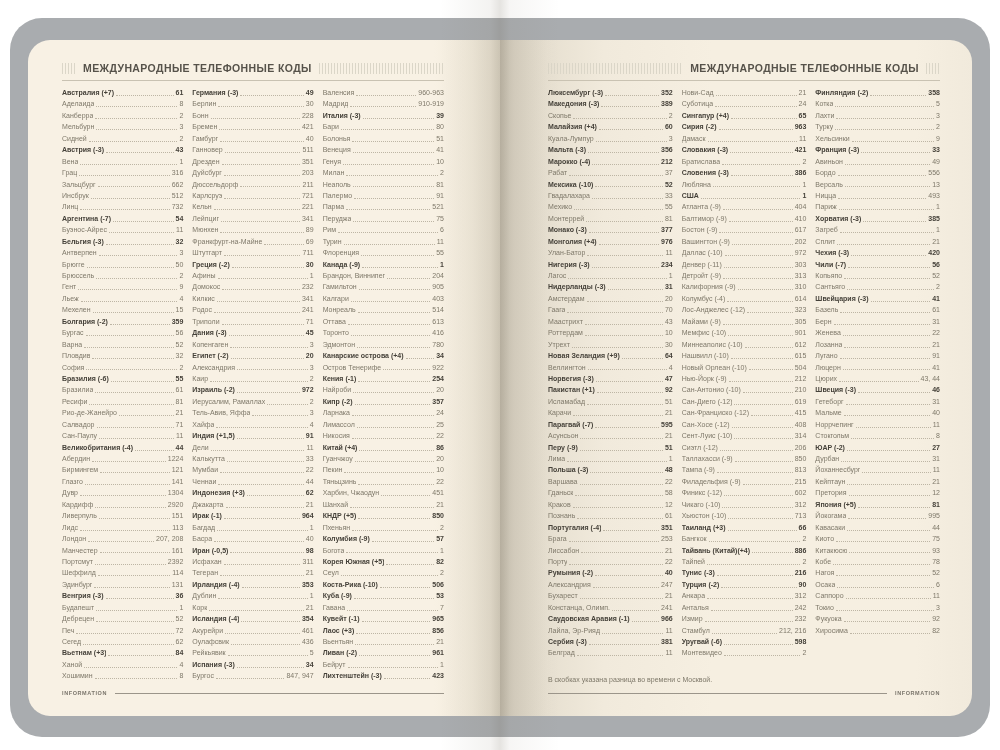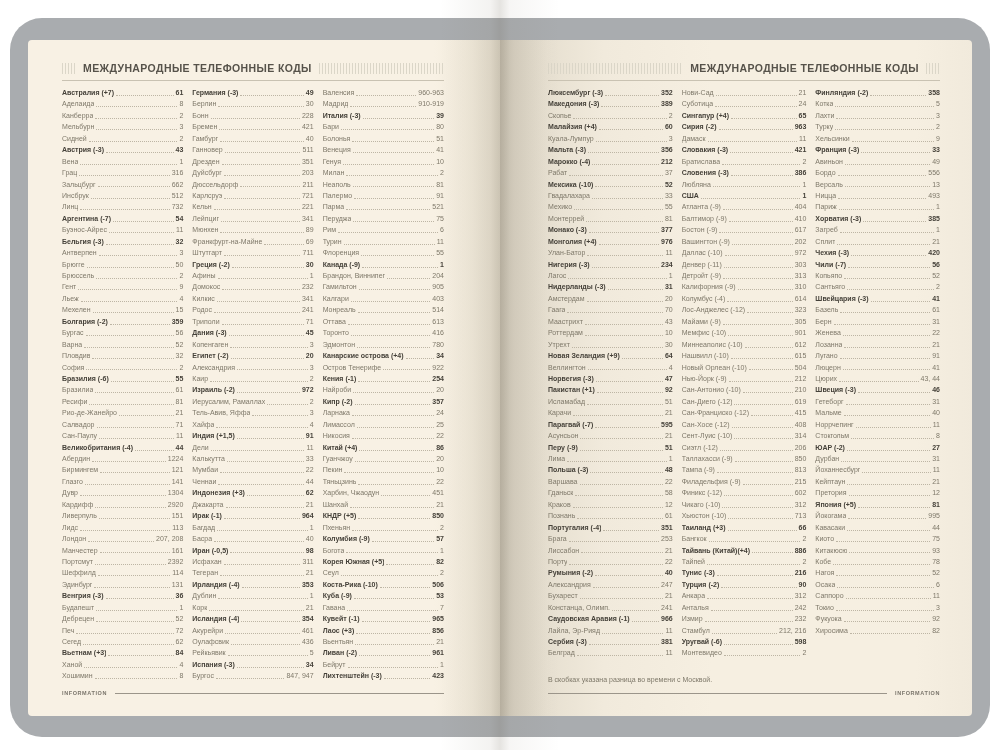--- a/index.html
+++ b/index.html
@@ -6,21 +6,21 @@
   .stage {
     position:relative; width:1000px; height:750px; background:#ffffff;
     overflow:hidden; font-family:"Liberation Sans", sans-serif;
   }
   .cover {
     position:absolute; left:10px; top:18px; right:10px; bottom:13px;
     background:#a9acaf; border-radius:32px;
   }
   .pages {
     position:absolute; left:28px; top:40px; right:28px; bottom:34px;
-    border-radius:4px; overflow:hidden; display:flex;
+    border-radius:22px; overflow:hidden; display:flex;
   }
   .page { position:relative; width:50%; height:100%; box-sizing:border-box; }
   .page.left  { padding:0 56px 0 34px;
     background:linear-gradient(to right,#f8f1e4 0%,#f8f1e4 86%,#f0e9da 94%,#e0d9c9 100%); }
   .page.right { padding:0 32px 0 48px;
     background:linear-gradient(to right,#c6bfb0 0%,#d7d0c1 3%,#e7e0d1 10%,#f1eadc 22%,#f6efe1 45%,#f6efe1 88%,#f1eadc 100%); }
   .spine-shadow {
     position:absolute; left:44%; right:44%; top:0; bottom:0; pointer-events:none;
     background:linear-gradient(to right, rgba(110,98,76,0) 0%, rgba(110,98,76,0.08) 42%, rgba(95,85,65,0.16) 50%, rgba(110,98,76,0.06) 58%, rgba(110,98,76,0) 100%);
   }

